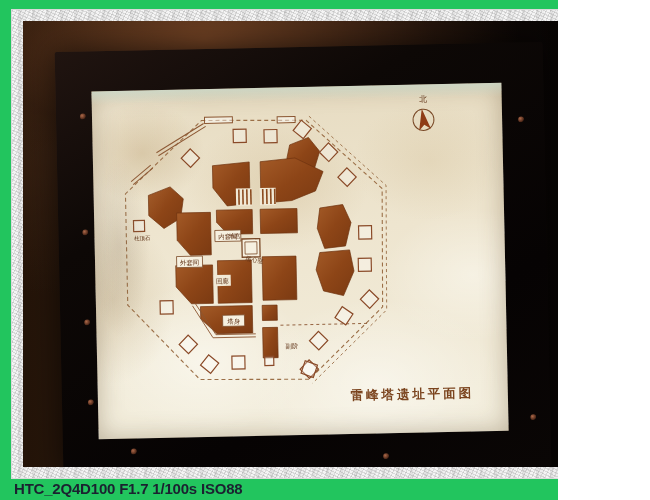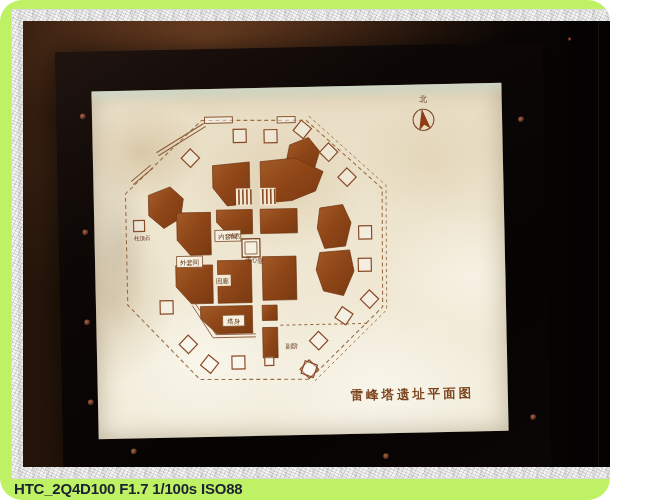--- a/index.html
+++ b/index.html
@@ -1,17 +1,17 @@
 <!DOCTYPE html>
 <html><head>
 <meta charset="utf-8">
 <style>
   html,body{margin:0;padding:0;background:#ffffff;}
-  .page{position:relative;width:610px;height:500px;background:#bef264;overflow:hidden;
-        font-family:"Liberation Sans",sans-serif;border-radius:22px;}
+  .page{position:relative;width:558px;height:500px;background:#22c55e;overflow:hidden;
+        font-family:"Liberation Sans",sans-serif;}
   
   .grunge{position:absolute;left:11px;top:9px;width:628px;height:470px;box-sizing:border-box;
     padding:11px;border:1px solid #d9d9d9;
     background:
       repeating-linear-gradient(115deg, rgba(150,150,150,.28) 0 1px, transparent 1px 4px),
       repeating-linear-gradient(25deg, rgba(120,120,120,.22) 0 1px, transparent 1px 3px),
       repeating-linear-gradient(90deg,#f4f4f4 0 6px,#e1e1e1 6px 9px,#ededed 9px 14px),#ececec;}
   
   .photo{position:relative;width:100%;height:100%;overflow:hidden;
     background:

